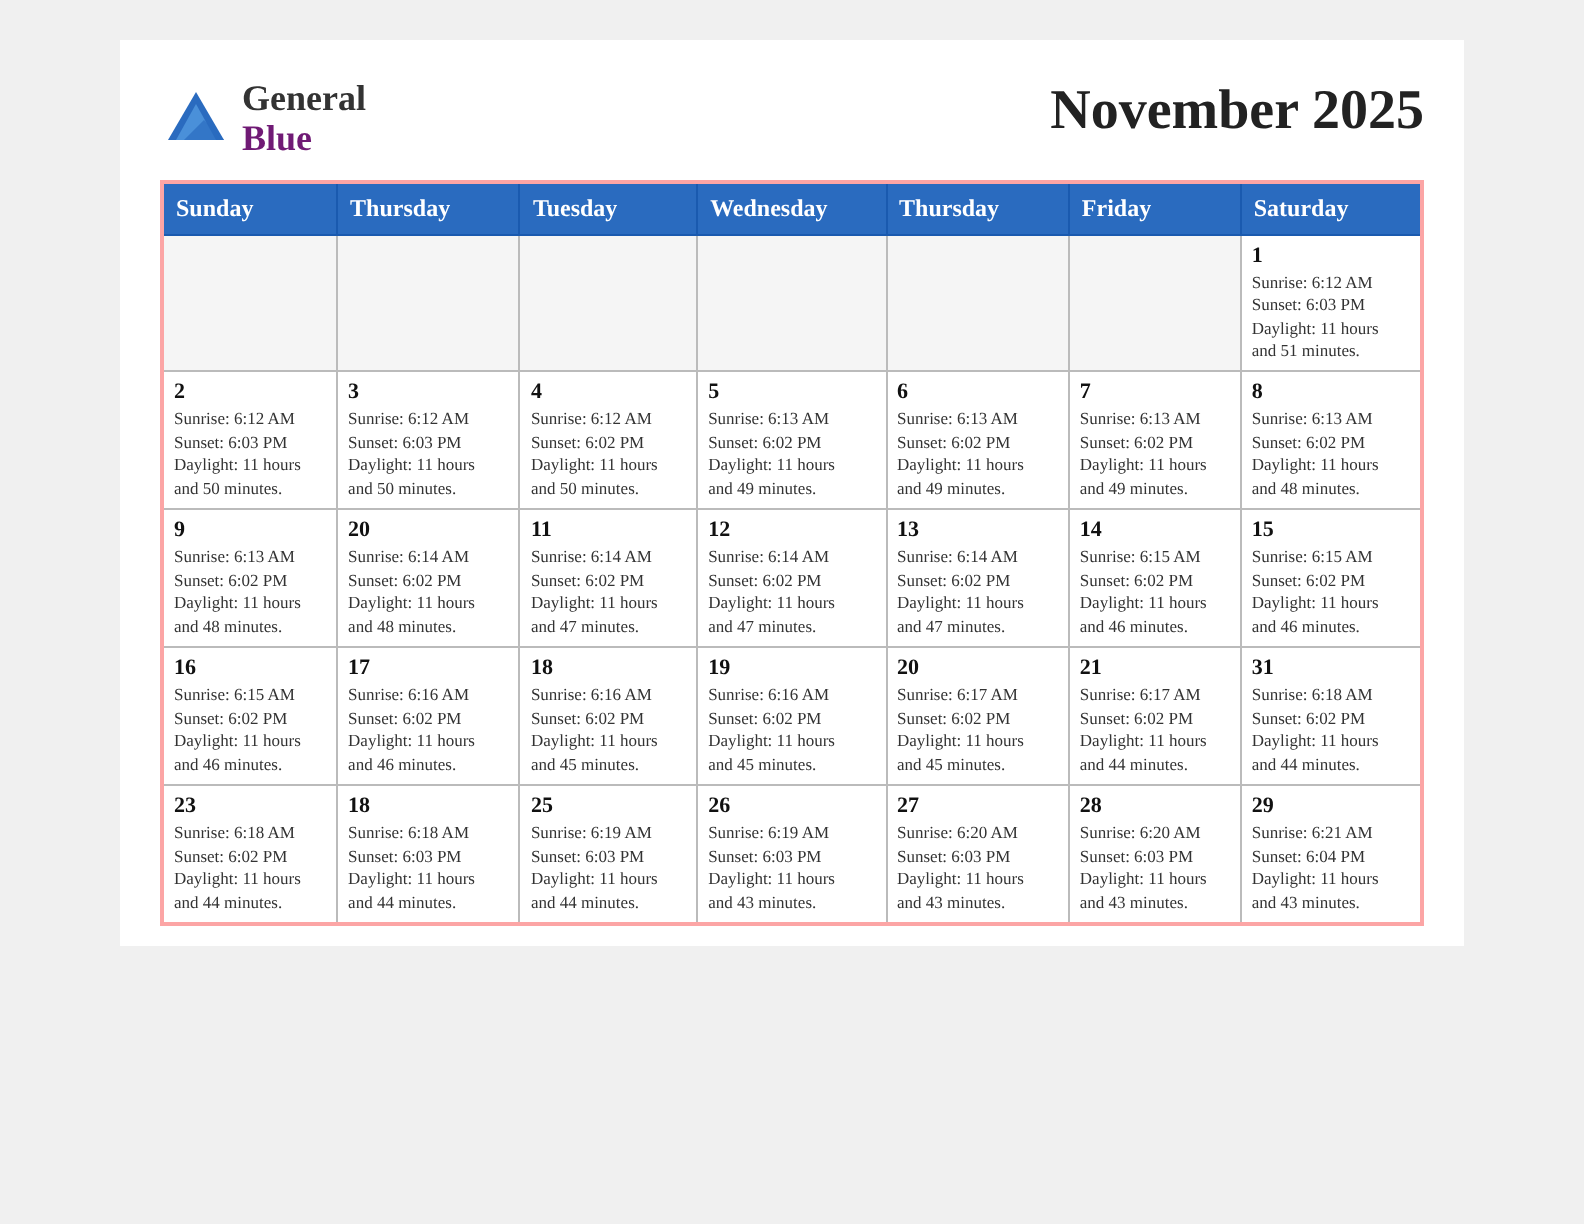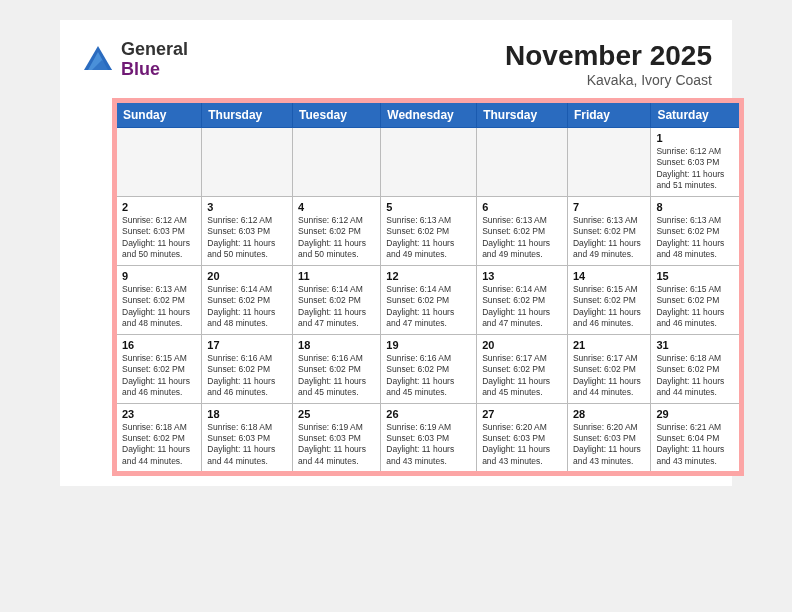--- a/index.html
+++ b/index.html
@@ -8,20 +8,21 @@
       background: #f0f0f0;
       width: 792px;
       min-height: 612px;
       padding: 20px;
     }
     .page {
       background: white;
       width: 672px;
       margin: 0 auto;
       padding: 20px 20px 10px 20px;
+      font-family: Liberation Serif, serif;
     }
     .header {
       display: flex;
       justify-content: space-between;
       align-items: flex-start;
       margin-bottom: 10px;
     }
     .logo {
       display: flex;
       align-items: center;
@@ -45,22 +46,21 @@
       font-weight: bold;
       color: #222;
     }
     .location {
       font-size: 14px;
       color: #555;
     }
     .calendar {
       width: 100%;
       border-collapse: collapse;
-      border: 5px solid #fca5a5;
-      margin-left: 32px;
+      border: 2px solid #fca5a5;
     }
     .calendar th {
       background: #2a6bbf;
       color: white;
       font-size: 12px;
       font-weight: bold;
       text-align: left;
       padding: 5px 6px;
       border: 1px solid #1a5aaf;
     }
@@ -103,21 +103,20 @@
         <polygon points="18,10 28,28 8,28" fill="#4a90d9"></polygon>
         <polygon points="22,18 32,28 12,28" fill="#2a6bbf" opacity="0.7"></polygon>
       </svg>
       <div class="logo-text">
         <div>General</div>
         <div style="color:#701a75">Blue</div>
       </div>
     </div>
     <div class="title-block">
       <div class="month-title">November 2025</div>
-      <div class="location">Kavaka, Ivory Coast</div>
     </div>
   </div>
 
   <table class="calendar">
     <thead>
       <tr>
         <th>Sunday</th>
         <th>Thursday</th>
         <th>Tuesday</th>
         <th>Wednesday</th>

